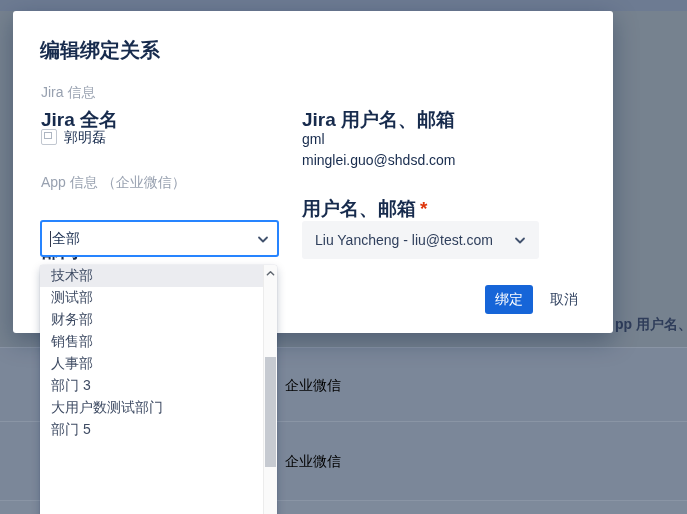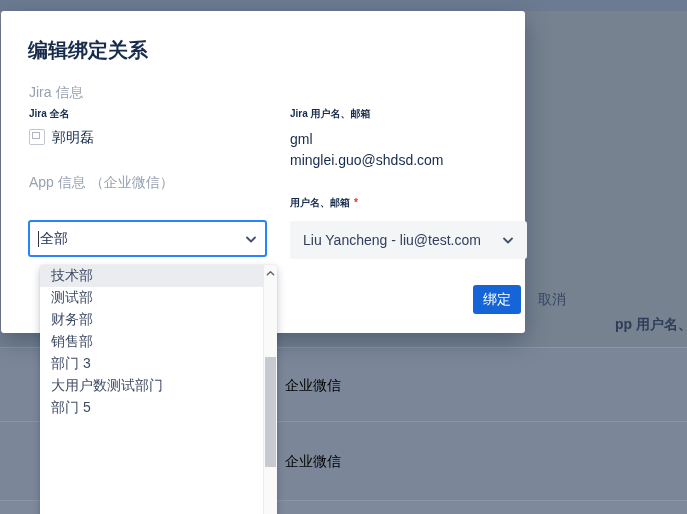--- a/index.html
+++ b/index.html
@@ -14,30 +14,30 @@
   .bg-rowarea{position:absolute;left:0;top:347px;width:687px;height:167px;background:#7b8799;}
   .bg-line{position:absolute;left:0;width:687px;height:1px;background:#8a95a5;}
   .bg-line.l1{top:347px;} .bg-line.l2{top:421px;} .bg-line.l3{top:500px;}
   .bg-bottom{position:absolute;left:0;top:501px;width:687px;height:13px;background:#7e8a9b;}
   .bg-header-text{position:absolute;left:615px;top:316px;font-size:14px;font-weight:bold;color:#2f3d5a;white-space:nowrap;}
   .bg-cell{position:absolute;left:285px;font-size:14px;color:#000000;white-space:nowrap;}
   .bg-cell.r1{top:377px;} .bg-cell.r2{top:453px;}
 
   
   .modal{
-    position:absolute;left:1px;top:11px;width:524px;height:322px;
+    position:absolute;left:13px;top:11px;width:600px;height:322px;
     background:#ffffff;border-radius:3px;
     box-shadow:0 8px 24px rgba(9,30,66,.35);
     z-index:5;
   }
   .modal-title{position:absolute;left:27px;top:26px;font-size:20px;font-weight:600;color:#172b4d;}
   .section-label{position:absolute;left:28px;font-size:14px;color:#98a1b0;}
   .sec-jira{top:73px;}
   .sec-app{top:163px;}
-  .field-label{position:absolute;font-size:10px;font-weight:bold;color:#172b4d;white-space:nowrap;}
+  .field-label{position:absolute;font-size:19px;font-weight:bold;color:#172b4d;white-space:nowrap;}
   .lbl-fullname{left:28px;top:96px;}
   .lbl-jira-user{left:289px;top:96px;}
   .lbl-dept{left:28px;top:185px;margin-top:42px;}
   .lbl-user{left:289px;top:185px;}
   .req{color:#de350b;font-weight:bold;margin-left:4px;}
   .value-text{position:absolute;font-size:14px;color:#172b4d;white-space:nowrap;}
   .fullname-row{position:absolute;left:28px;top:118px;display:flex;gap:7px;font-size:14px;color:#172b4d;}
   .avatar-box{width:14px;height:14px;border:1px solid #c1c7d0;border-radius:2px;position:relative;background:#fff;}
   .avatar-box .glyph{position:absolute;left:2px;top:2px;width:6px;height:5px;border:1px solid #aeb6c2;}
   .val-gml{left:289px;top:120px;}
@@ -150,20 +150,21 @@
   <button class="btn-bind">绑定</button>
   <button class="btn-cancel">取消</button>
 </div>
 
 <div class="dropdown">
   <div class="options">
       <div class="option highlighted">技术部</div>
       <div class="option">测试部</div>
       <div class="option">财务部</div>
       <div class="option">销售部</div>
+      <div class="option">人事部</div>
       <div class="option">部门 3</div>
       <div class="option">大用户数测试部门</div>
       <div class="option">部门 5</div>
     </div>
   <div class="scrollbar">
     <div class="scroll-up">
       <svg width="9" height="9" viewBox="0 0 10 10">
           <path d="M1.5 6.5 L5 3 L8.5 6.5" fill="none" stroke="#606770" stroke-width="1.6" stroke-linecap="round" stroke-linejoin="round"></path>
         </svg>
     </div>

